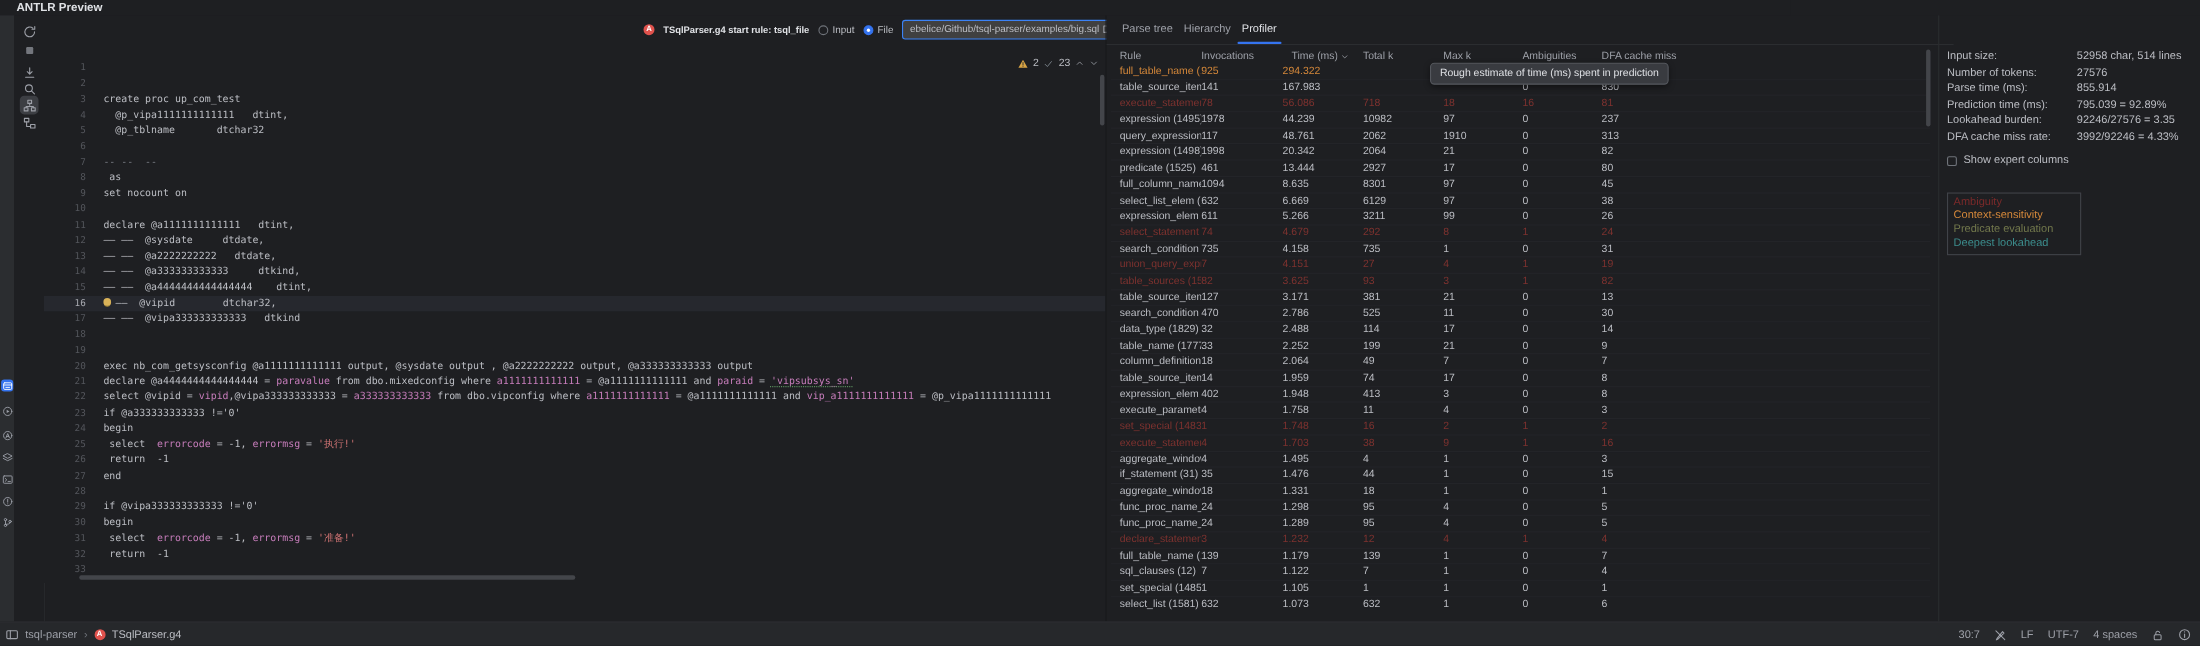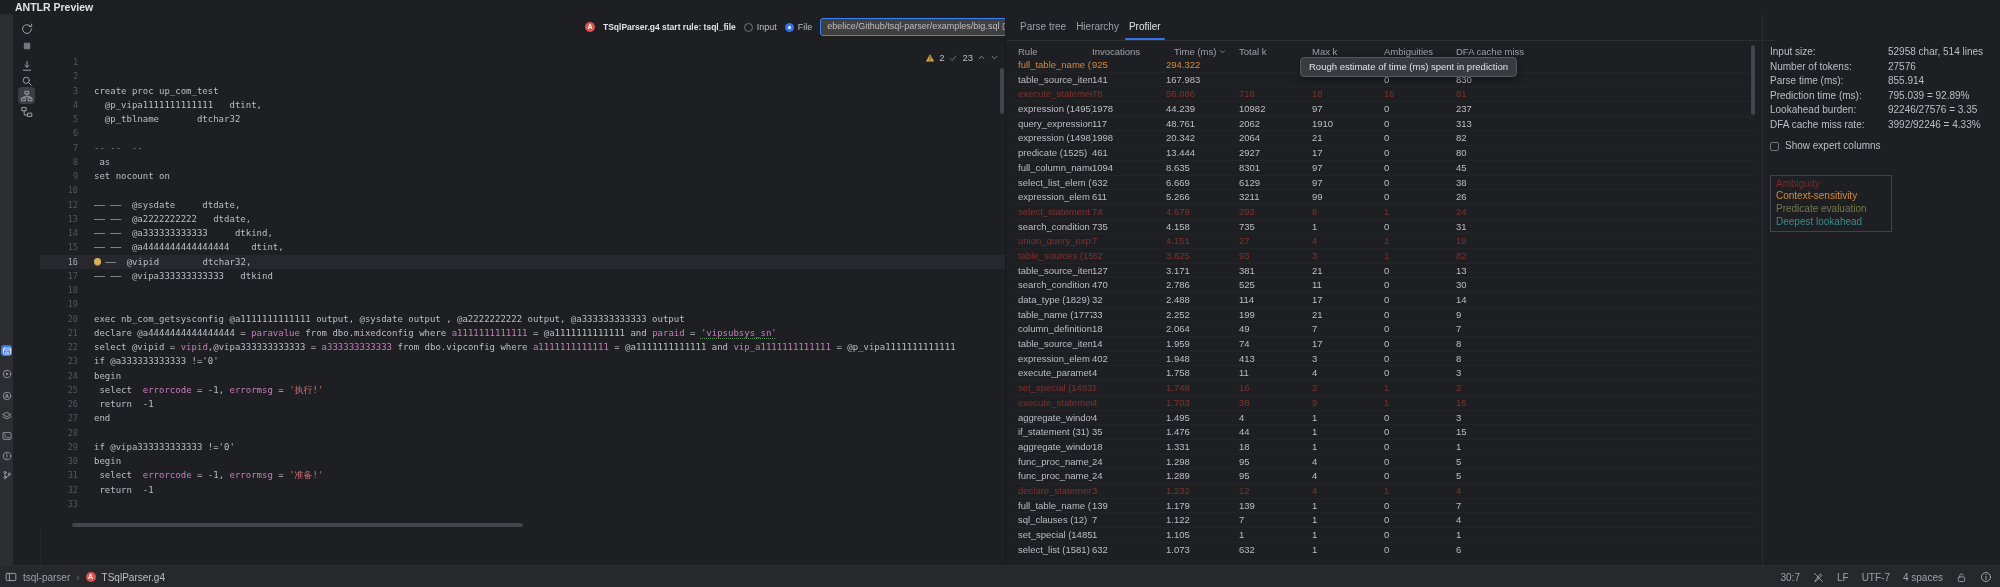--- a/index.html
+++ b/index.html
@@ -229,20 +229,21 @@
         <div class="cl"><span class="ln">1</span></div>
         <div class="cl"><span class="ln">2</span></div>
         <div class="cl"><span class="ln">3</span><span class="c-d">create proc up_com_test</span></div>
         <div class="cl"><span class="ln">4</span><span class="c-d">  @p_vipa1111111111111   dtint,</span></div>
         <div class="cl"><span class="ln">5</span><span class="c-d">  @p_tblname       dtchar32</span></div>
         <div class="cl"><span class="ln">6</span></div>
         <div class="cl"><span class="ln">7</span><span class="c-m">-- --  --</span></div>
         <div class="cl"><span class="ln">8</span><span class="c-d"> as</span></div>
         <div class="cl"><span class="ln">9</span><span class="c-d">set nocount on</span></div>
         <div class="cl"><span class="ln">10</span></div>
+        <div class="cl"><span class="ln">11</span><span class="c-d">declare @a1111111111111   dtint,</span></div>
         <div class="cl"><span class="ln">12</span><span class="c-d">—— ——  @sysdate     dtdate,</span></div>
         <div class="cl"><span class="ln">13</span><span class="c-d">—— ——  @a2222222222   dtdate,</span></div>
         <div class="cl"><span class="ln">14</span><span class="c-d">—— ——  @a333333333333     dtkind,</span></div>
         <div class="cl"><span class="ln">15</span><span class="c-d">—— ——  @a4444444444444444    dtint,</span></div>
         <div class="cl hl"><span class="ln">16</span><span class="bulb"></span><span class="c-d">——  @vipid        dtchar32,</span></div>
         <div class="cl"><span class="ln">17</span><span class="c-d">—— ——  @vipa333333333333   dtkind</span></div>
         <div class="cl"><span class="ln">18</span></div>
         <div class="cl"><span class="ln">19</span></div>
         <div class="cl"><span class="ln">20</span><span class="c-d">exec nb_com_getsysconfig @a1111111111111 output, @sysdate output , @a2222222222 output, @a333333333333 output</span></div>
         <div class="cl"><span class="ln">21</span><span class="c-d">declare @a4444444444444444 = </span><span class="c-p">paravalue</span><span class="c-d"> from dbo.mixedconfig where </span><span class="c-p">a1111111111111</span><span class="c-d"> = @a1111111111111 and </span><span class="c-p">paraid</span><span class="c-d"> = </span><span class="c-u">'vipsubsys_sn'</span></div>

